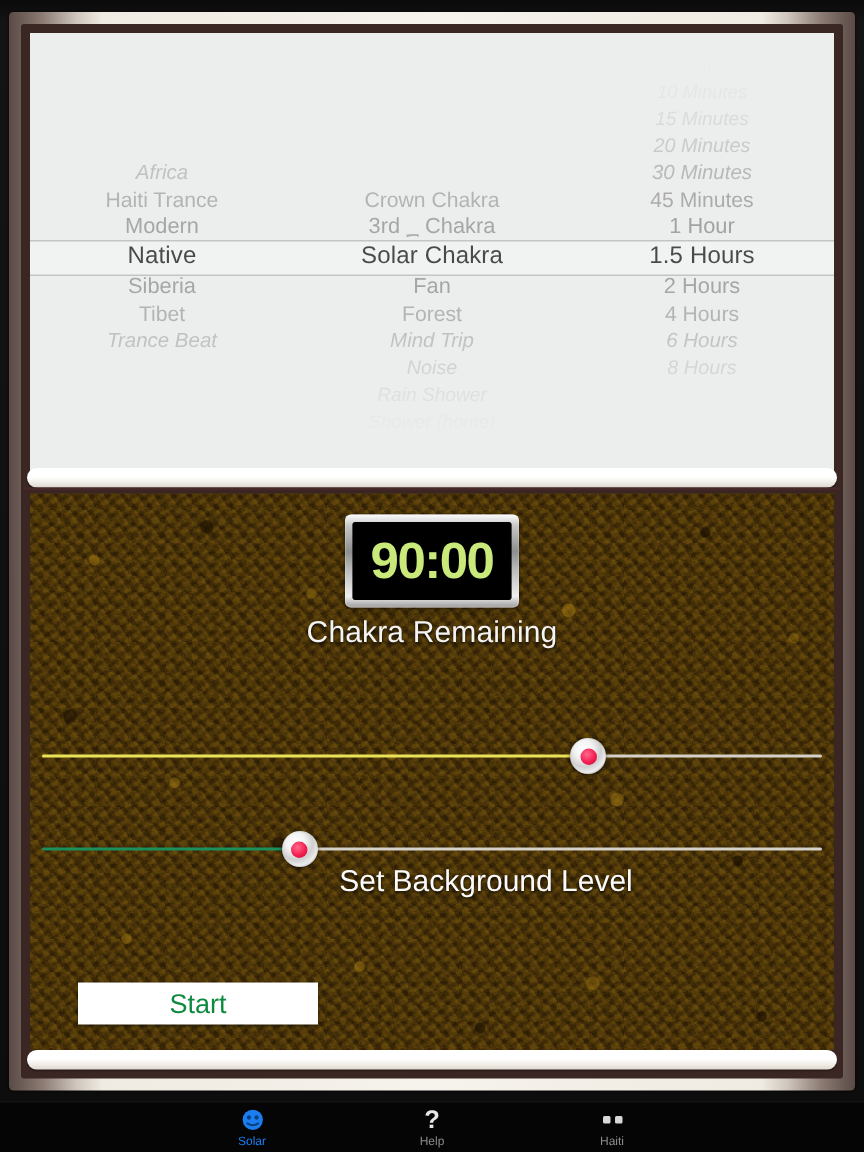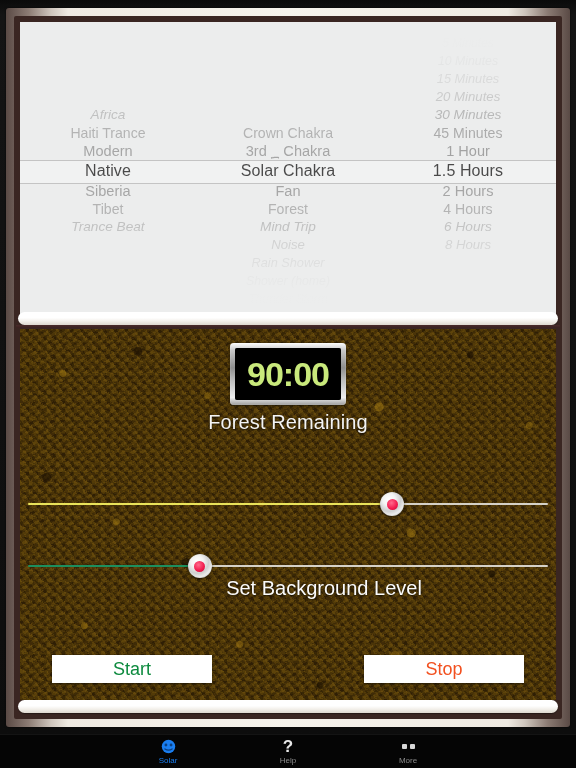--- a/index.html
+++ b/index.html
@@ -273,41 +273,40 @@
   <div class="sep-line sep-top"></div>
 
   <div class="panel-main">
     <div class="leather"></div>
 
     <div class="timer-wrap">
       <div class="timer-screen">
         <span class="timer-text" style="color: rgb(201, 233, 123);">90:00</span>
       </div>
     </div>
-    <div class="timer-label">Forest Remaining</div>
+    <div class="timer-label">Chakra Remaining</div>
 
     <div class="slider" id="sl0" style="top:173px;">
       <div class="track-fill" style="width: 364px; background: rgb(233, 227, 90);"></div>
       <div class="track-rest" style="width: 156px;"></div>
       <div class="knob" style="left: 364px;">
         <span class="dot" style="background: radial-gradient(circle at 40% 35%, rgb(255, 106, 140) 0%, rgb(242, 27, 78) 58%, rgb(192, 10, 51) 100%);"></span>
       </div>
     </div>
 
     <div class="slider" id="sl1" style="top:235px;">
       <div class="track-fill" style="width: 171.6px; background: rgb(29, 143, 93);"></div>
       <div class="track-rest" style="width: 348.4px;"></div>
       <div class="knob" style="left: 171.6px;">
         <span class="dot" style="background: radial-gradient(circle at 40% 35%, rgb(255, 106, 140) 0%, rgb(242, 27, 78) 58%, rgb(192, 10, 51) 100%);"></span>
       </div>
     </div>
     <div class="slider-label" style="top:248px;padding-left:36px;">Set Background Level</div>
 
     <div class="btn btn-start" style="color: rgb(13, 138, 62); text-align: center;">Start</div>
-    <div class="btn btn-stop" style="color: rgb(242, 80, 31);">Stop</div>
   </div>
 
   <div class="lip lip-bottom"></div>
 
   <div class="tabbar">
 
     <div class="tab active">
       <div class="tab-icon">
         <svg width="15" height="15" viewBox="0 0 20 20" aria-hidden="true">
           <circle cx="10" cy="10" r="9" fill="#1a7ef0"></circle>
@@ -326,17 +325,17 @@
       <div class="tab-label">Help</div>
     </div>
 
     <div class="tab">
       <div class="tab-icon">
         <span class="more-glyph">
             <span></span>
             <span></span>
           </span>
       </div>
-      <div class="tab-label">More</div>
+      <div class="tab-label">Haiti</div>
     </div>
 
   </div>
 </div>
 
 </body></html>

